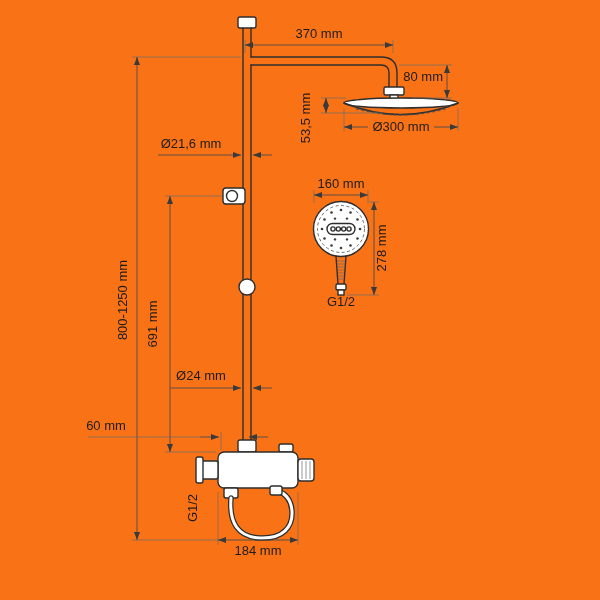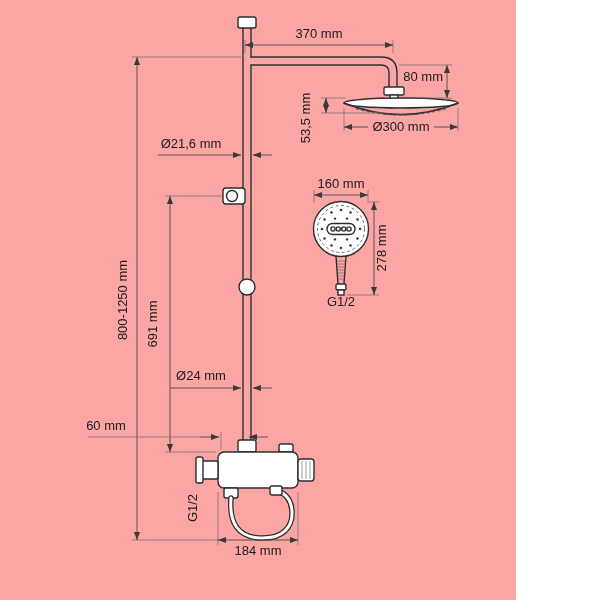--- a/index.html
+++ b/index.html
@@ -1,16 +1,16 @@
 <!DOCTYPE html>
 <html><head>
 <meta charset="utf-8">
 <style>
   html,body{margin:0;padding:0;background:#ffffff;}
-  .stage{width:516px;height:600px;position:relative;background:#fca5a5;overflow:hidden;
+  .stage{width:600px;height:600px;position:relative;background:#f97316;overflow:hidden;
          font-family:"Liberation Sans", sans-serif;}
   svg{display:block;}
   text{font-family:"Liberation Sans", sans-serif;font-size:13px;fill:#1c1c1c;}
   .obj{stroke:#2e2e2e;stroke-width:1.4;fill:none;stroke-linecap:round;}
   .objf{stroke:#2e2e2e;stroke-width:1.4;fill:#ffffff;}
   .dim{stroke:#4a4a4a;stroke-width:0.9;fill:none;}
   .thin{stroke:#6a6a6a;stroke-width:0.7;fill:none;}
   .dash{stroke:#4a4a4a;stroke-width:0.8;fill:none;stroke-dasharray:3 2.5;}
   .dot{fill:#3a3a3a;stroke:none;}
 </style>

